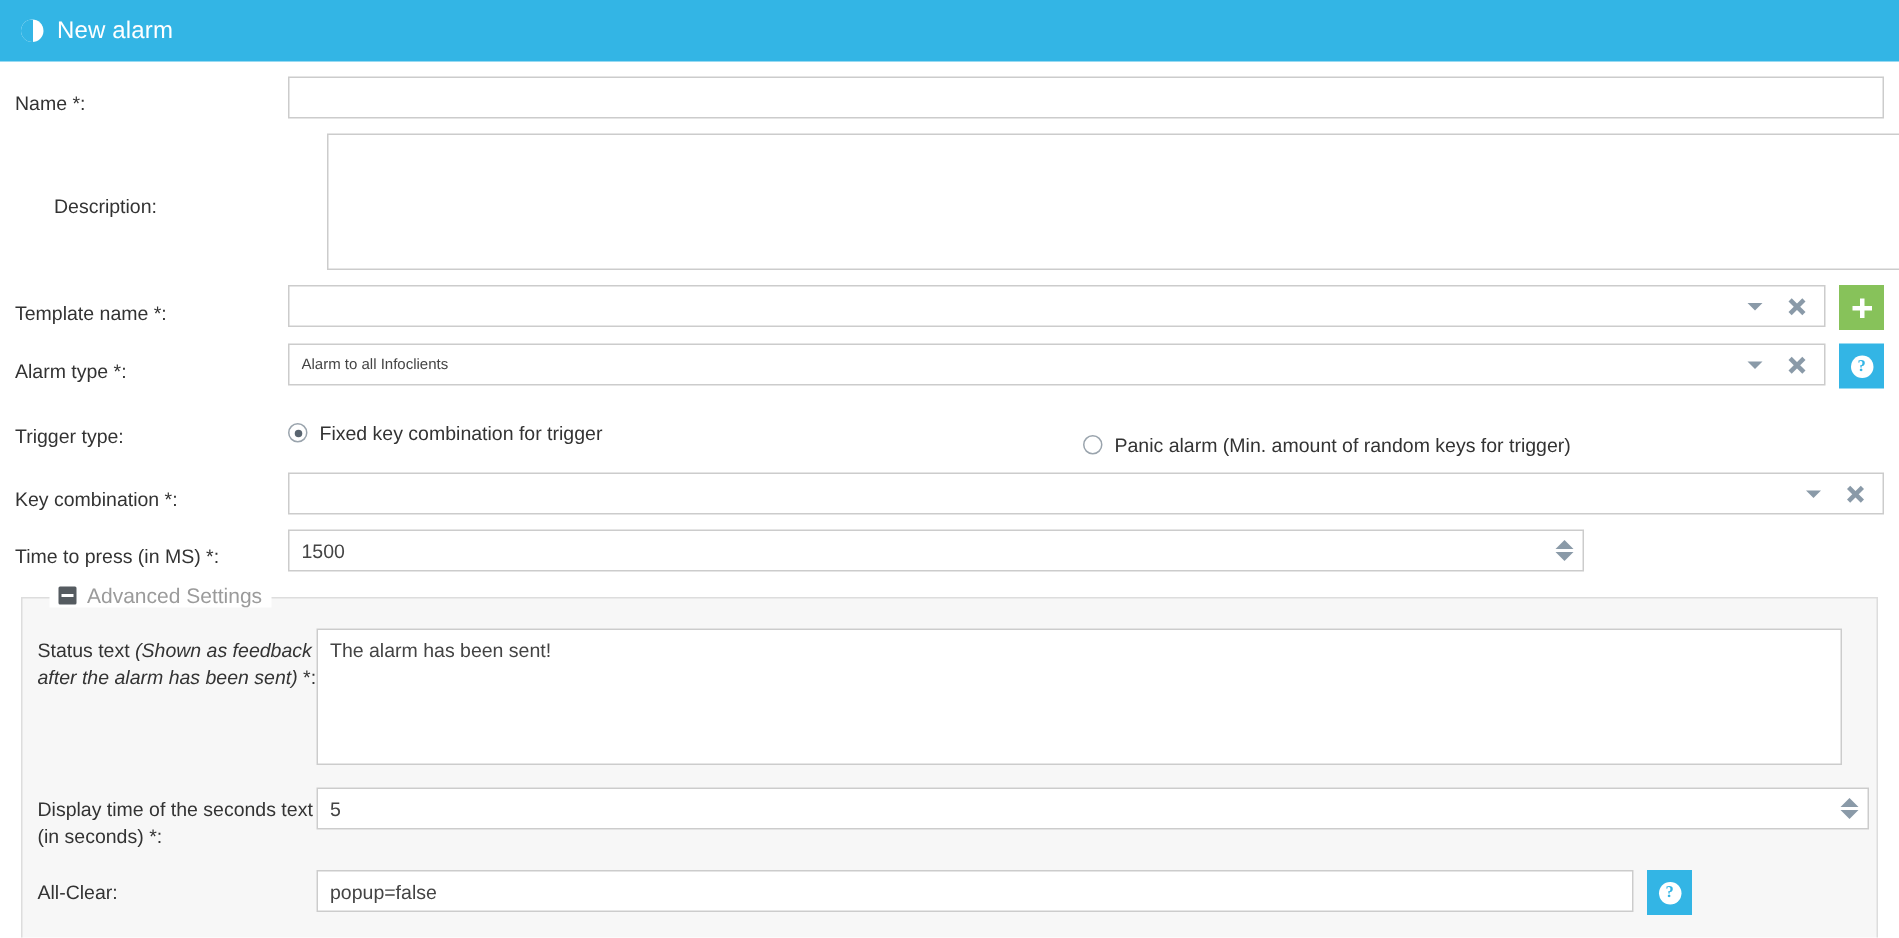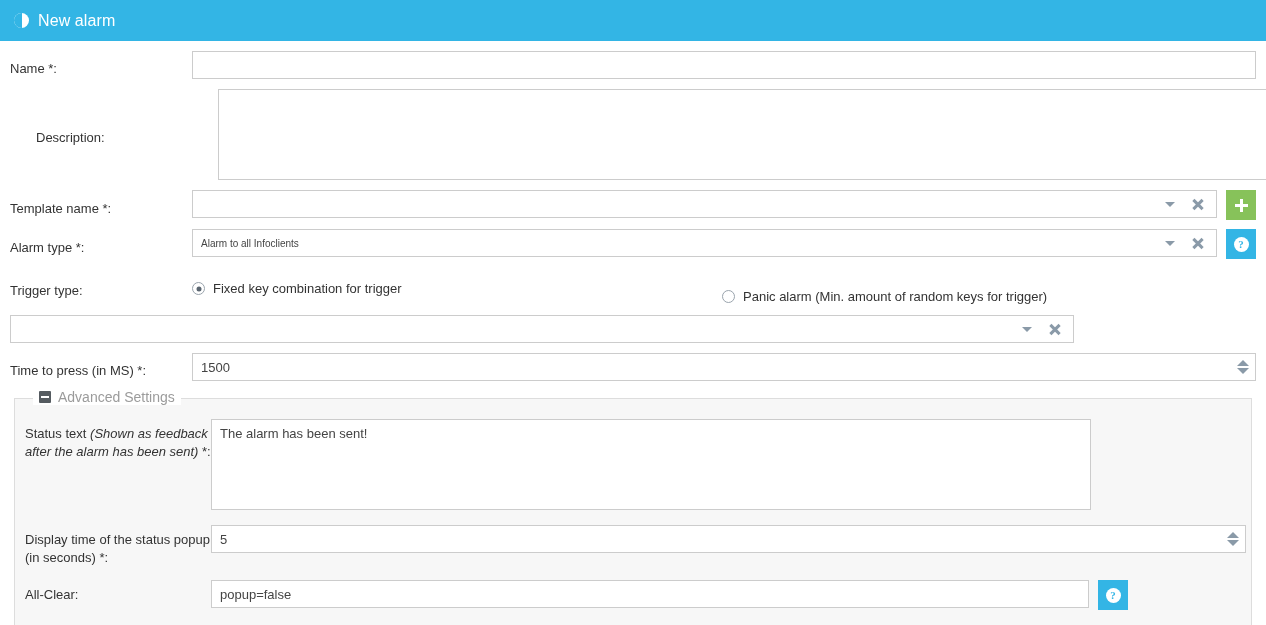--- a/index.html
+++ b/index.html
@@ -275,21 +275,21 @@
     width: 186px;
     flex: 0 0 186px;
     font-size: 13px;
     line-height: 1.4;
     color: #333;
     padding-top: 6px;
   }
   .adv-lbl i { font-style: italic; }
   .adv-ctl { flex: 1 1 auto; display: flex; align-items: flex-start; }
 
-  .r-status textarea { width: 880px; height: 91px; }
+  .r-status textarea { width: 1017px; height: 91px; }
   .r-display { margin-top: 15px; }
   .r-display input { width: 1035px; }
   .r-allclear { margin-top: 13px; }
   .r-allclear input { width: 878px; }
 </style>
 </head>
 <body>
 
 <div class="titlebar">
   <span class="tb-icon"></span>
@@ -350,34 +350,35 @@
         </label>
         <label class="radio-opt">
           <span class="rdo"></span>
           <span>Panic alarm (Min. amount of random keys for trigger)</span>
         </label>
       </div>
     </div>
   </div>
 
   <div class="row r-keycomb">
+    <div class="lbl">Key combination *:</div>
     <div class="ctl">
       <div class="combo" style="width:1064px;">
         <span class="combo-val"></span>
         <span class="caret"></span>
         <span class="clearx"></span>
       </div>
     </div>
   </div>
 
   <div class="row r-time">
     <div class="lbl">Time to press (in MS) *:</div>
     <div class="ctl">
       <div class="spin-wrap">
-        <input class="txt" type="text" style="width: 1064px;" value="1500">
+        <input class="txt" type="text" style="width: 864px;" value="1500">
         <span class="spinner">
           <span class="spin-up"></span>
           <span class="spin-dn"></span>
         </span>
       </div>
     </div>
   </div>
 
   <div class="adv">
     <div class="adv-legend">
@@ -388,21 +389,21 @@
     <div class="adv-body">
 
       <div class="adv-row r-status">
         <div class="adv-lbl"><span>Status text </span><i>(Shown as feedback after the alarm has been sent)</i><span> *:</span></div>
         <div class="adv-ctl">
           <textarea class="txt" style="">The alarm has been sent!</textarea>
         </div>
       </div>
 
       <div class="adv-row r-display">
-        <div class="adv-lbl">Display time of the status popup (in seconds) *:</div>
+        <div class="adv-lbl">Display time of the seconds text (in seconds) *:</div>
         <div class="adv-ctl">
           <div class="spin-wrap">
             <input class="txt" type="text" value="5" style="">
             <span class="spinner">
               <span class="spin-up"></span>
               <span class="spin-dn"></span>
             </span>
           </div>
         </div>
       </div>

